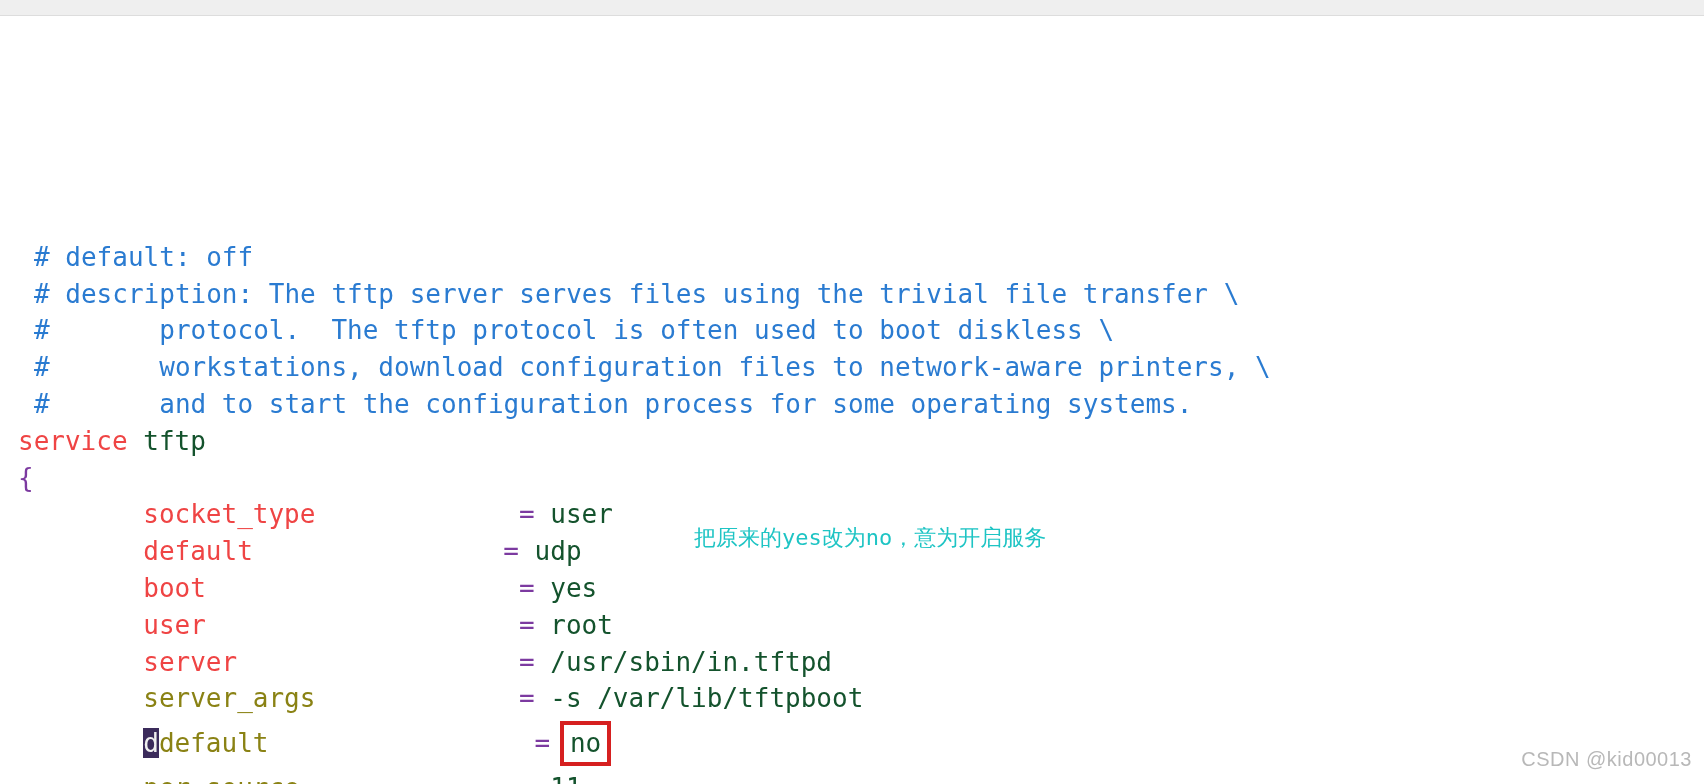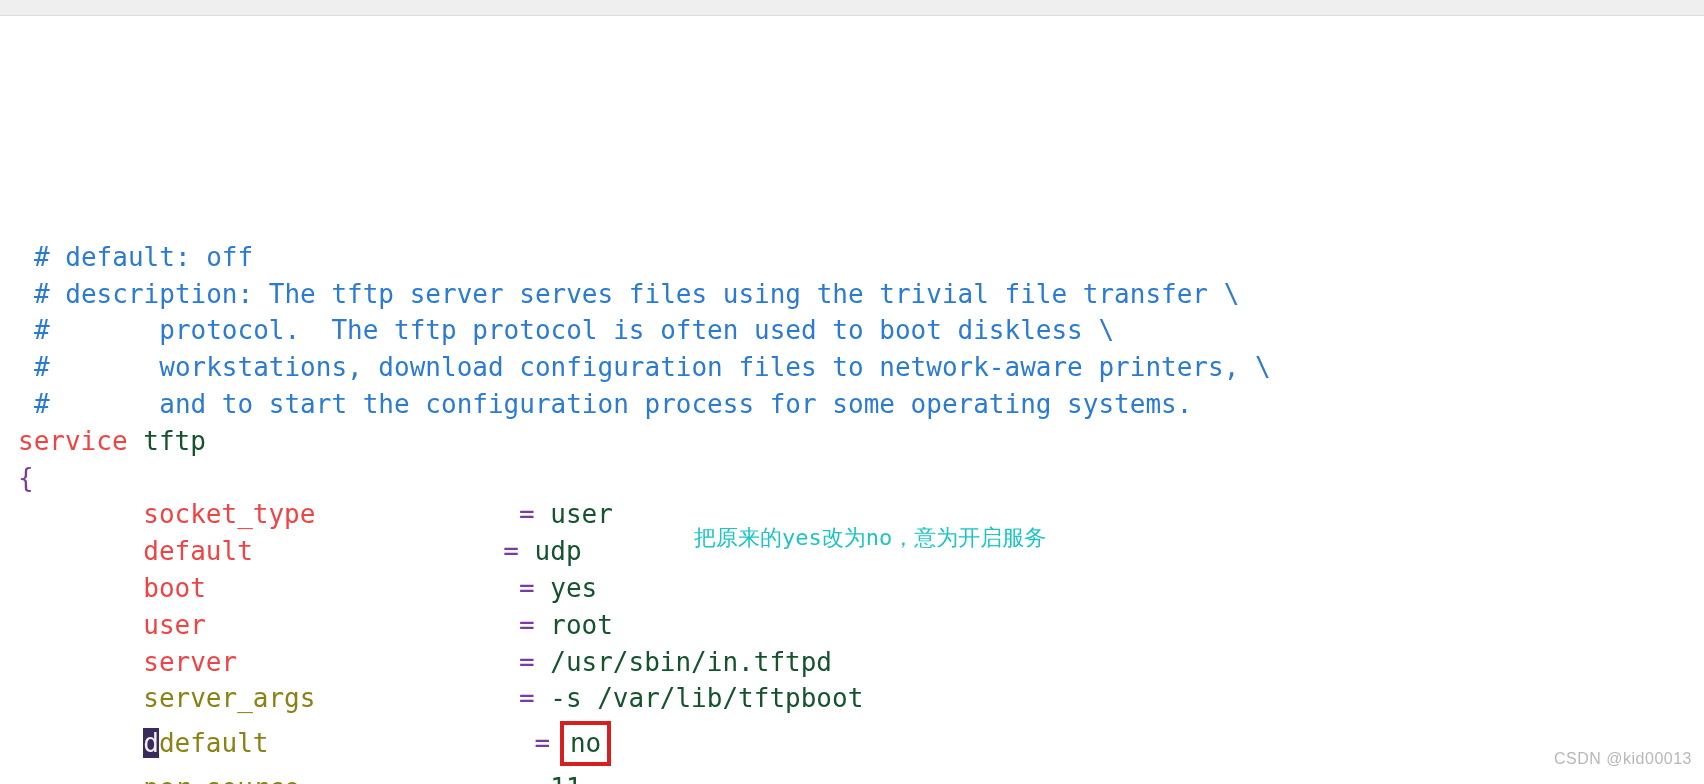--- a/index.html
+++ b/index.html
@@ -35,21 +35,21 @@
     border: 4px solid #d62020;
     padding: 0 6px;
     margin: 4px -6px;
     display: inline-block;
   }
   .watermark {
     position: absolute;
     right: 12px;
     bottom: 6px;
     color: #b8b8b8;
-    font-size: 16px;
+    font-size: 20px;
     font-family: sans-serif;
     letter-spacing: 0.5px;
   }
   .topbar {
     position: absolute;
     top: 0; left: 0; right: 0;
     height: 16px;
     background: #efefef;
     border-bottom: 1px solid #ddd;
   }

